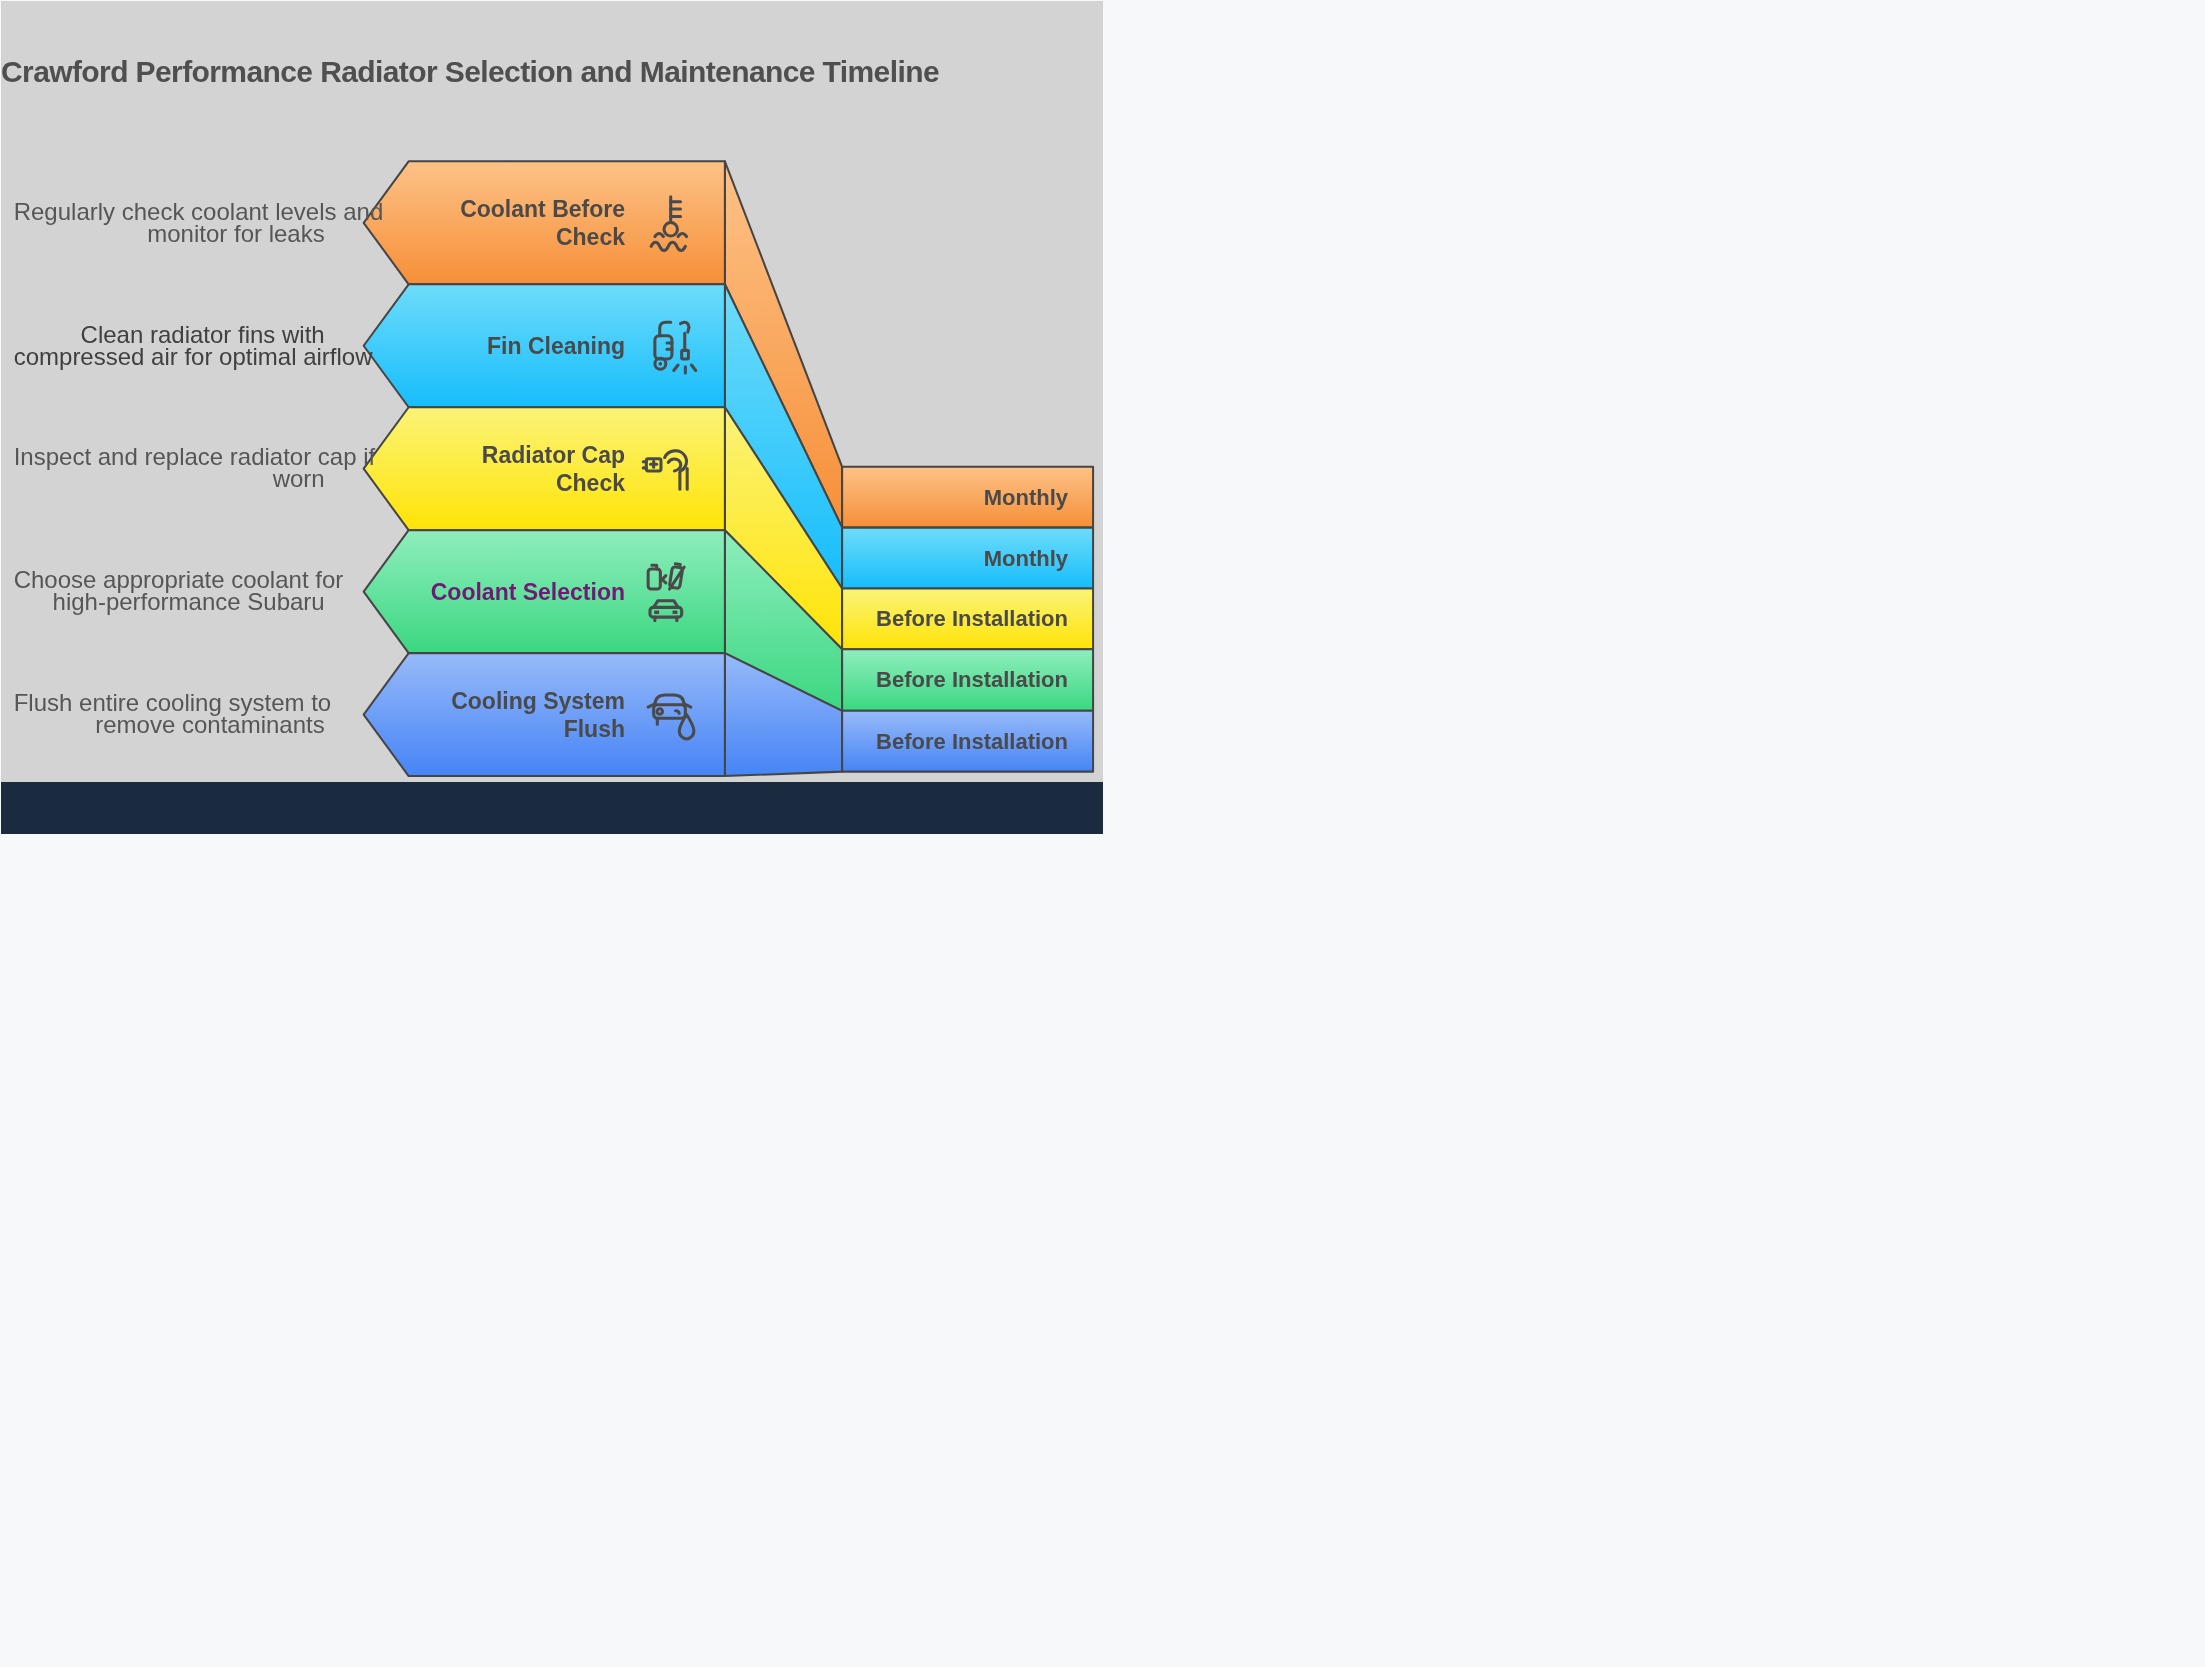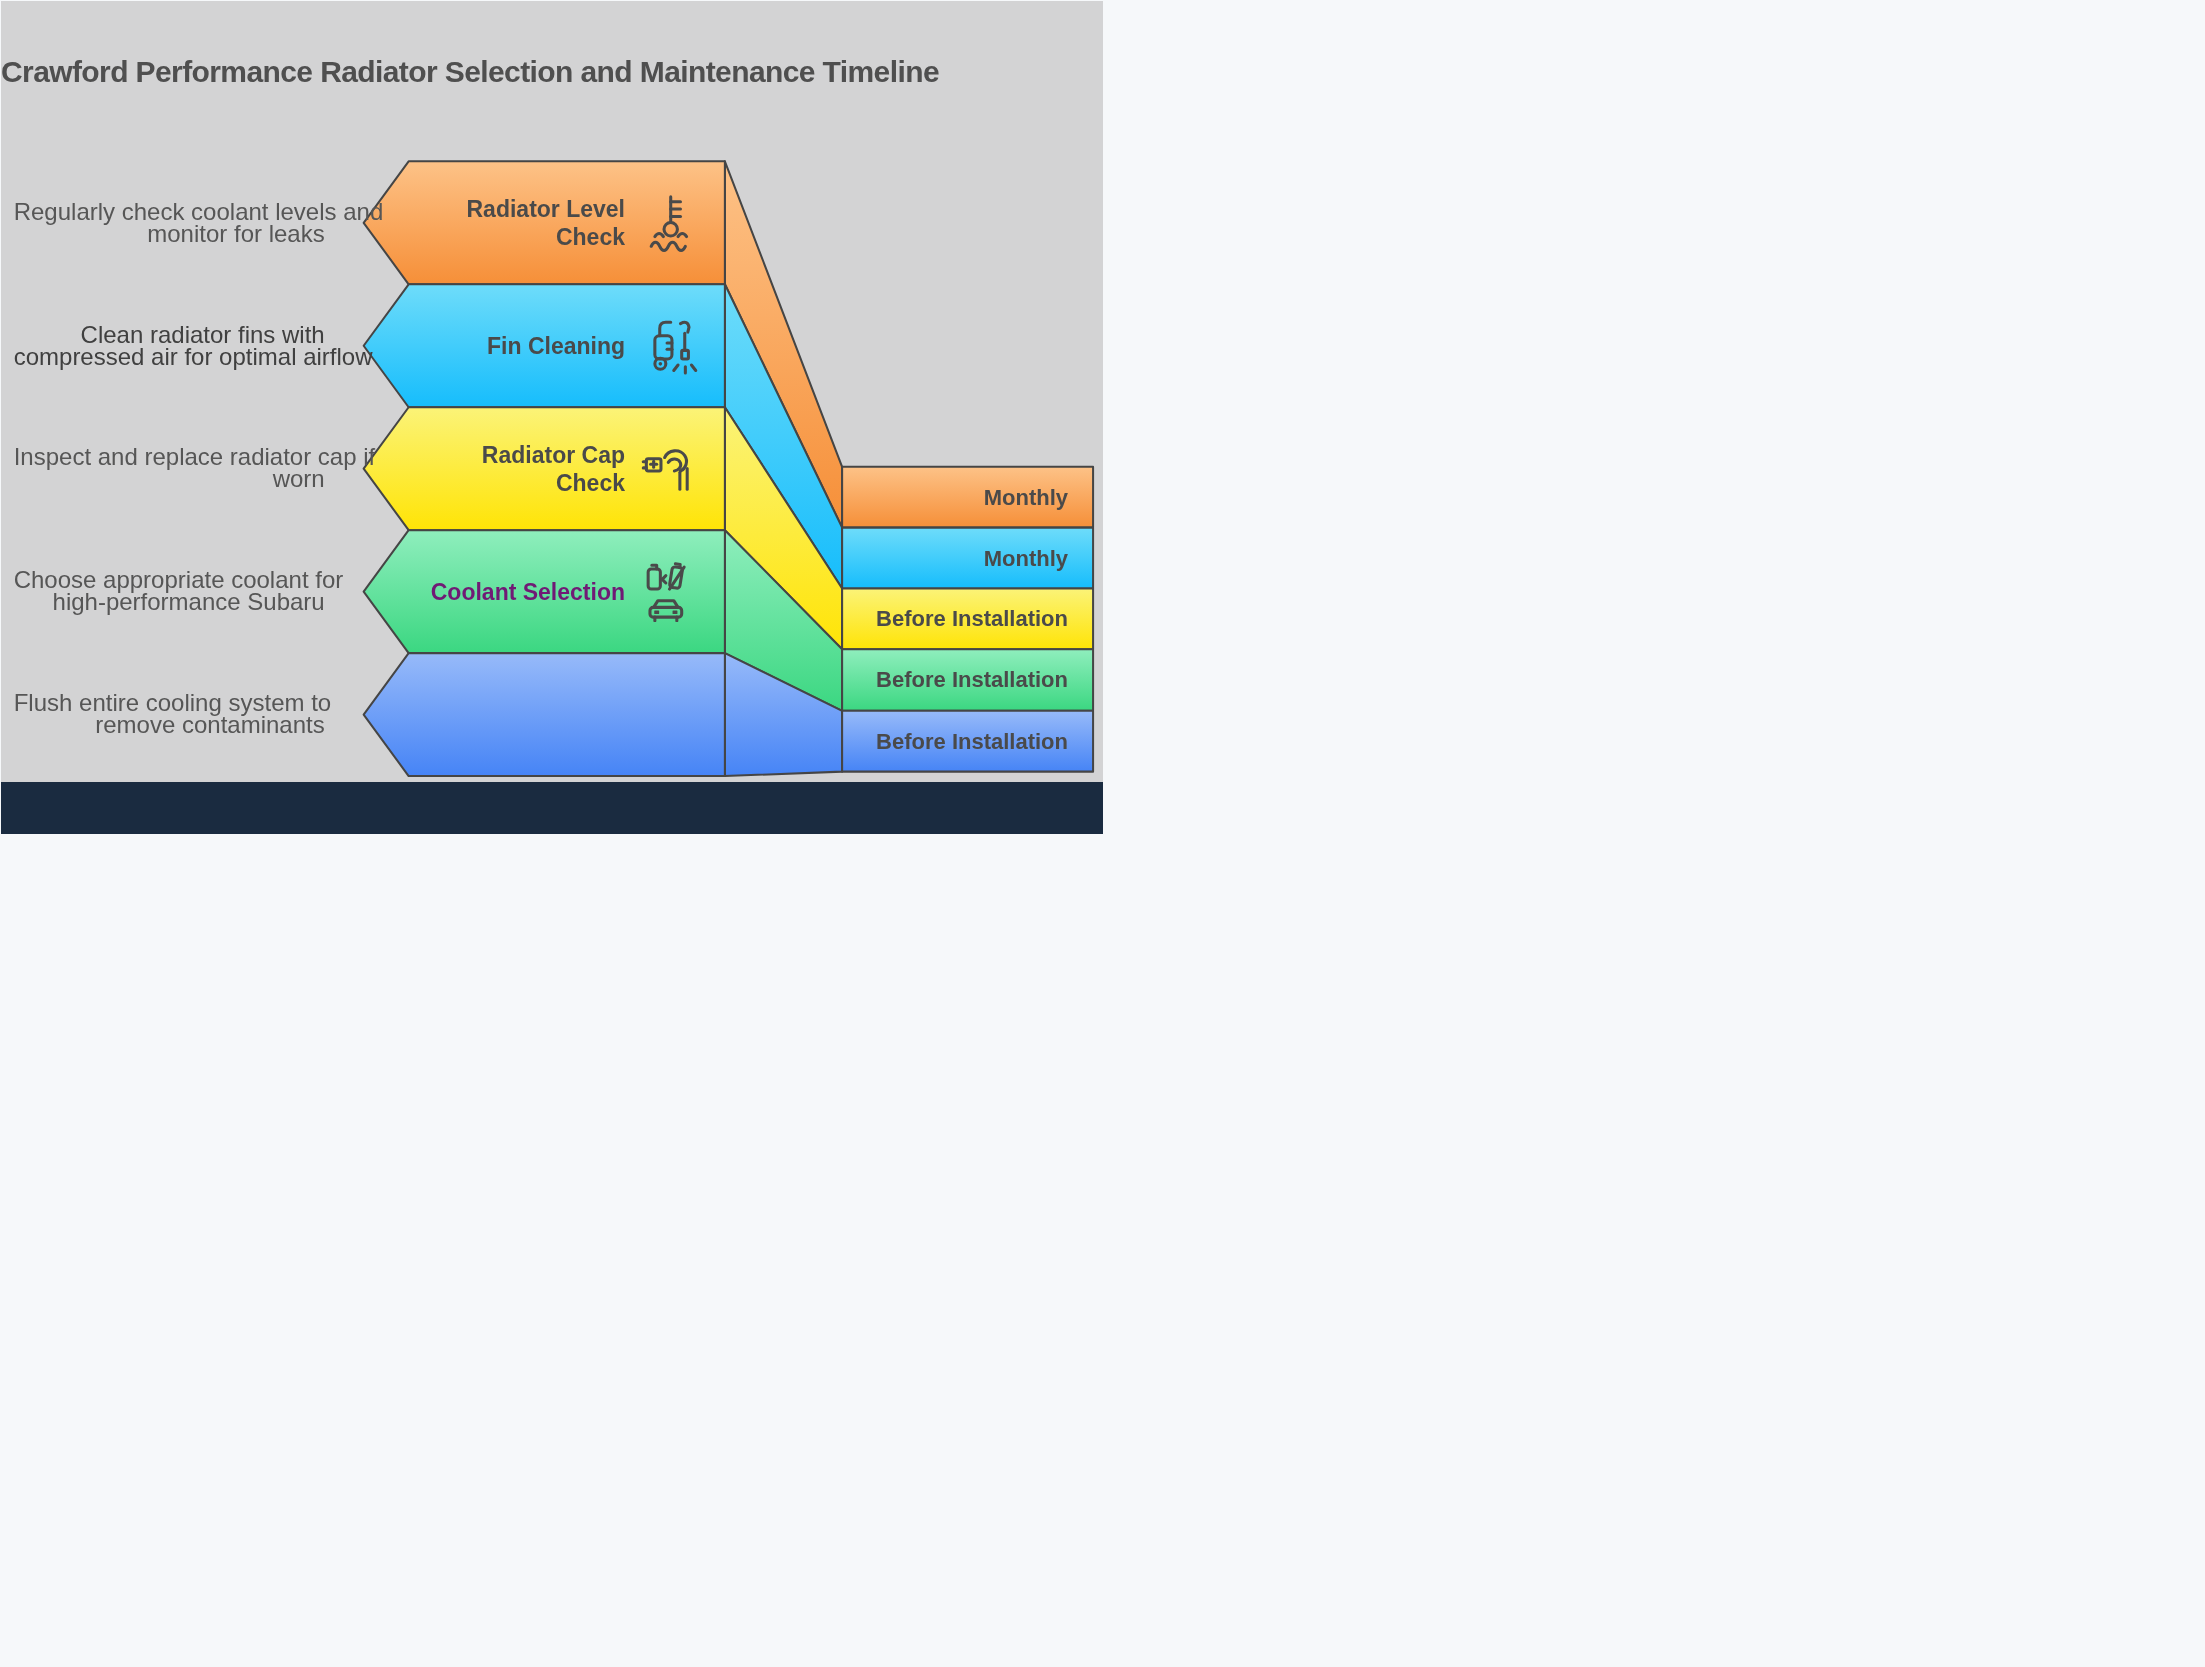--- a/index.html
+++ b/index.html
@@ -74,21 +74,21 @@
   <div class="abs desc" style="top: 323px; color: #404040; text-align: right;">Clean radiator fins with
 compressed air for optimal airflow</div>
   <div class="abs desc" style="top: 445px; color: rgb(86, 86, 86);">Inspect and replace radiator cap if
 worn</div>
   <div class="abs desc" style="top: 568px; color: rgb(86, 86, 86);">Choose appropriate coolant for
 high-performance Subaru</div>
   <div class="abs desc" style="top: 691px; color: rgb(86, 86, 86);">Flush entire cooling system to
 remove contaminants</div>
 
   <div class="abs banner-label-row" style="top:160px;">
-    <div class="banner-label" style="color: rgb(74, 74, 74);">Radiator Level
+    <div class="banner-label" style="color: rgb(74, 74, 74);">Coolant Before
 Check</div>
     <svg class="icon" width="61" height="61" viewBox="0 0 100 100">
       <path d="M52 8 V50"></path>
       <path d="M52 16 H68"></path>
         <path d="M52 28 H68"></path>
         <path d="M52 40 H68"></path>
       <circle cx="52" cy="61" r="11"></circle>
       <path d="M26 73 q7 -10 14 0"></path>
         <path d="M64 73 q7 -10 14 0"></path>
       <path d="M20 89 c4 -9 10 -9 14 0 c4 9 10 9 14 0 c4 -9 10 -9 14 0 c4 9 10 9 14 0"></path>
@@ -142,20 +142,34 @@
       <path d="M50 46 L74 10"></path>
       <path d="M24 76 l7 -11 h26 l7 11"></path>
       <rect x="18" y="76" width="52" height="16" rx="5"></rect>
       <rect class="fill" x="25" y="81" width="8" height="6" rx="1"></rect>
       <rect class="fill" x="55" y="81" width="8" height="6" rx="1"></rect>
       <path d="M26 92 v6"></path>
         <path d="M62 92 v6"></path>
     </svg>
   </div>
 
+  <div class="abs banner-label-row" style="top:652px;">
+    <div class="banner-label" style="color: rgb(74, 74, 74);">Cooling System
+Flush</div>
+    <svg class="icon" width="61" height="61" viewBox="0 0 100 100">
+      <path d="M26 34 q1 -16 17 -16 h14 q16 0 17 16"></path>
+      <path d="M15 38 l10 -5"></path>
+        <path d="M85 38 l-10 -5"></path>
+      <rect x="24" y="34" width="52" height="22" rx="6"></rect>
+      <circle cx="34" cy="45" r="4.5"></circle>
+      <path d="M60 44 q5 0 6 4"></path>
+      <path d="M30 56 v10"></path>
+      <path d="M78 50 q12 19 12 27 a12 13 0 1 1 -24 0 q0 -8 12 -27 z"></path>
+    </svg>
+  </div>
 
   <div class="abs timing-row" style="top:466px;height:61px;">
     <div class="timing-label" style="color: rgb(74, 74, 74);">Monthly</div>
   </div>
   <div class="abs timing-row" style="top:527px;height:61px;">
     <div class="timing-label" style="color: rgb(74, 74, 74);">Monthly</div>
   </div>
   <div class="abs timing-row" style="top:587px;height:61px;">
     <div class="timing-label" style="color: rgb(74, 74, 74);">Before Installation</div>
   </div>

